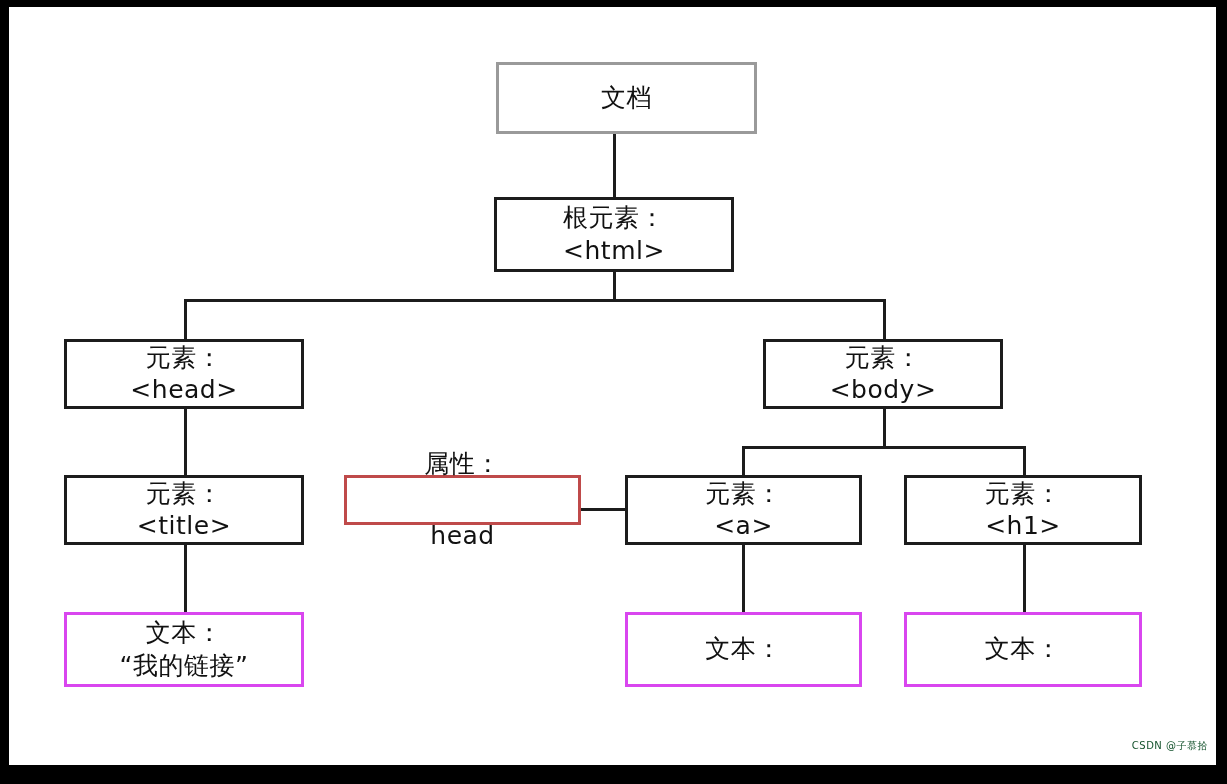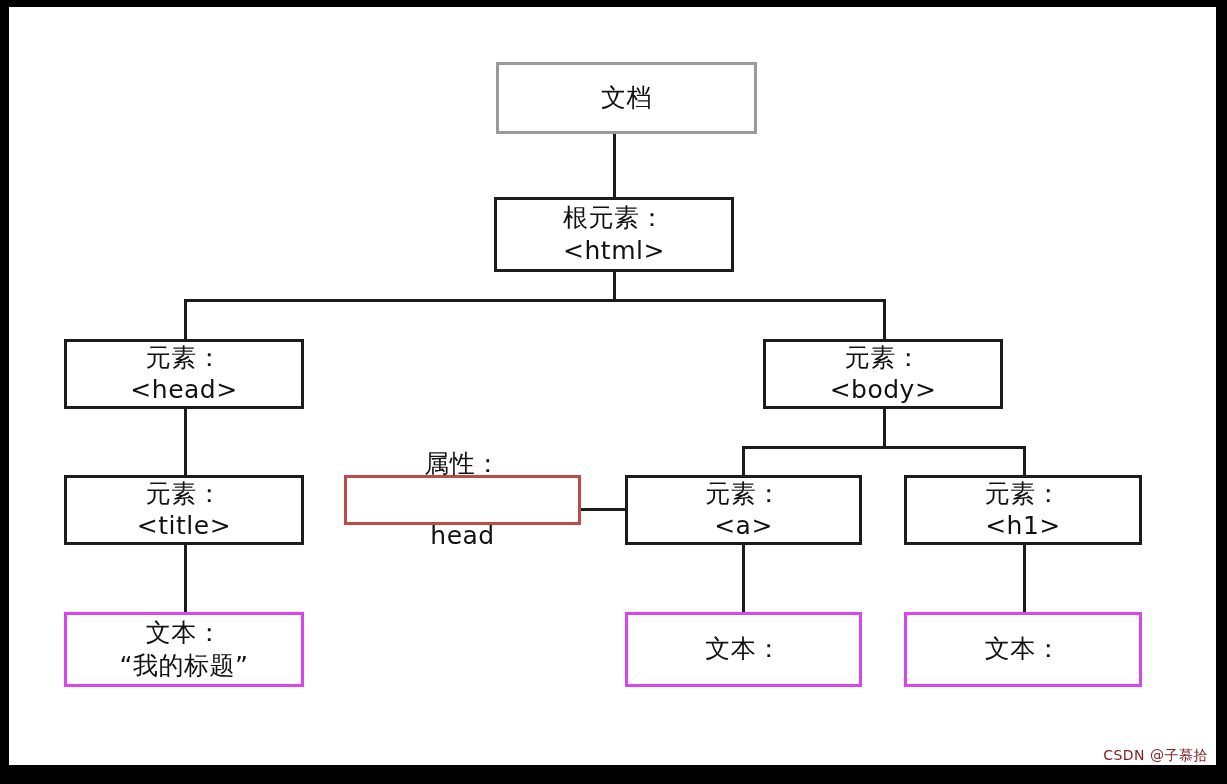--- a/index.html
+++ b/index.html
@@ -60,23 +60,23 @@
     background: #1c1c1c;
     z-index: 1;
   }
   .conn.v { width: 3px; }
   .conn.h { height: 3px; }
 
   
   #watermark {
     position: absolute;
     right: 8px;
-    bottom: 0;
-    font-size: 14px;
-    color: #7f1d1d;
+    bottom: 12px;
+    font-size: 10px;
+    color: #14532d;
     letter-spacing: 0.5px;
     white-space: nowrap;
     z-index: 5;
   }
 </style>
 </head>
 <body>
 
 <div id="canvas-frame">
   <div id="diagram-canvas">
@@ -137,21 +137,21 @@
       <span class="ln">&lt;a&gt;</span>
     </div>
 
     <div class="node elem" style="left:895px; top:468px; width:238px; height:70px;">
       <span class="ln">元素：</span>
       <span class="ln">&lt;h1&gt;</span>
     </div>
 
     <div class="node text" style="left:55px; top:605px; width:240px; height:75px;">
       <span class="ln">文本：</span>
-      <span class="ln">“我的标题”</span>
+      <span class="ln">“我的链接”</span>
     </div>
 
     <div class="node text" style="left:616px; top:605px; width:237px; height:75px;">
       <span class="ln">文本：</span>
     </div>
 
     <div class="node text" style="left:895px; top:605px; width:238px; height:75px;">
       <span class="ln">文本：</span>
     </div>
 

